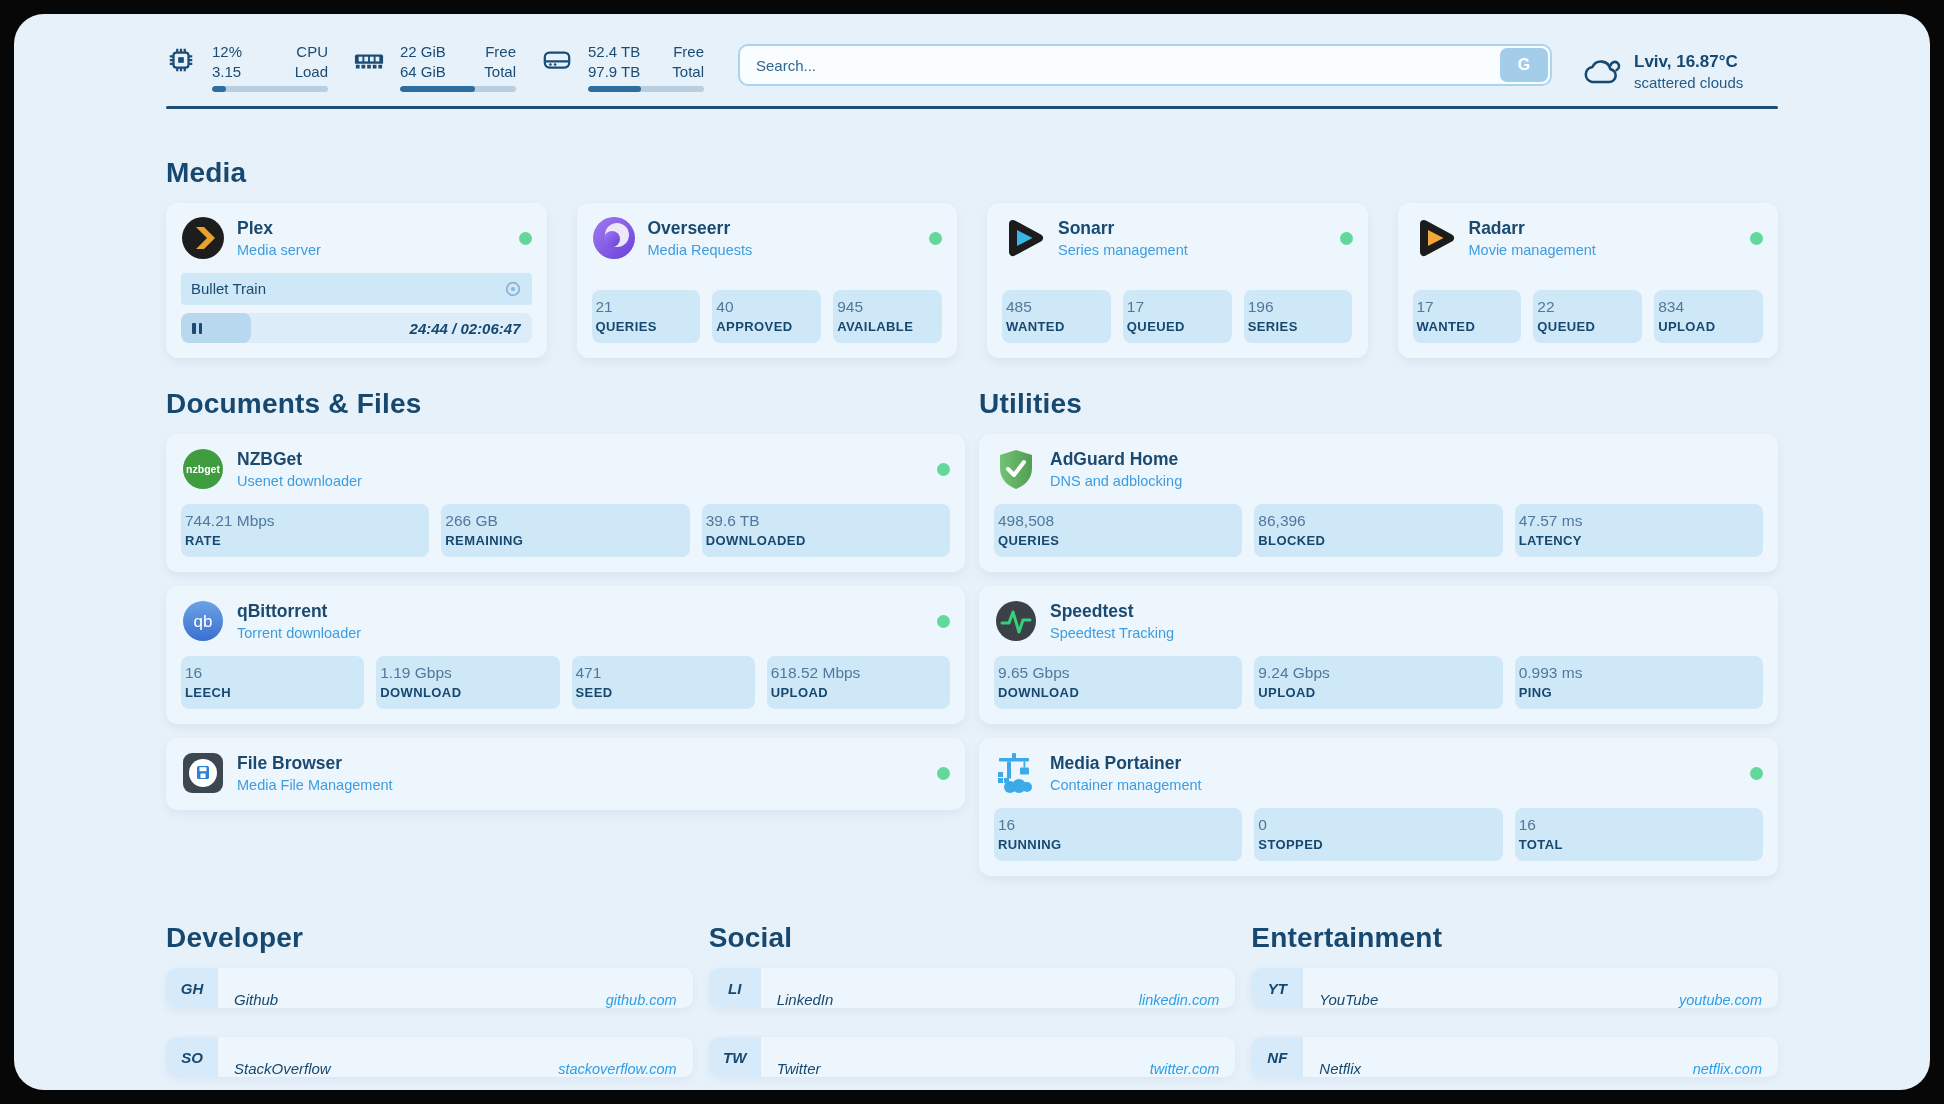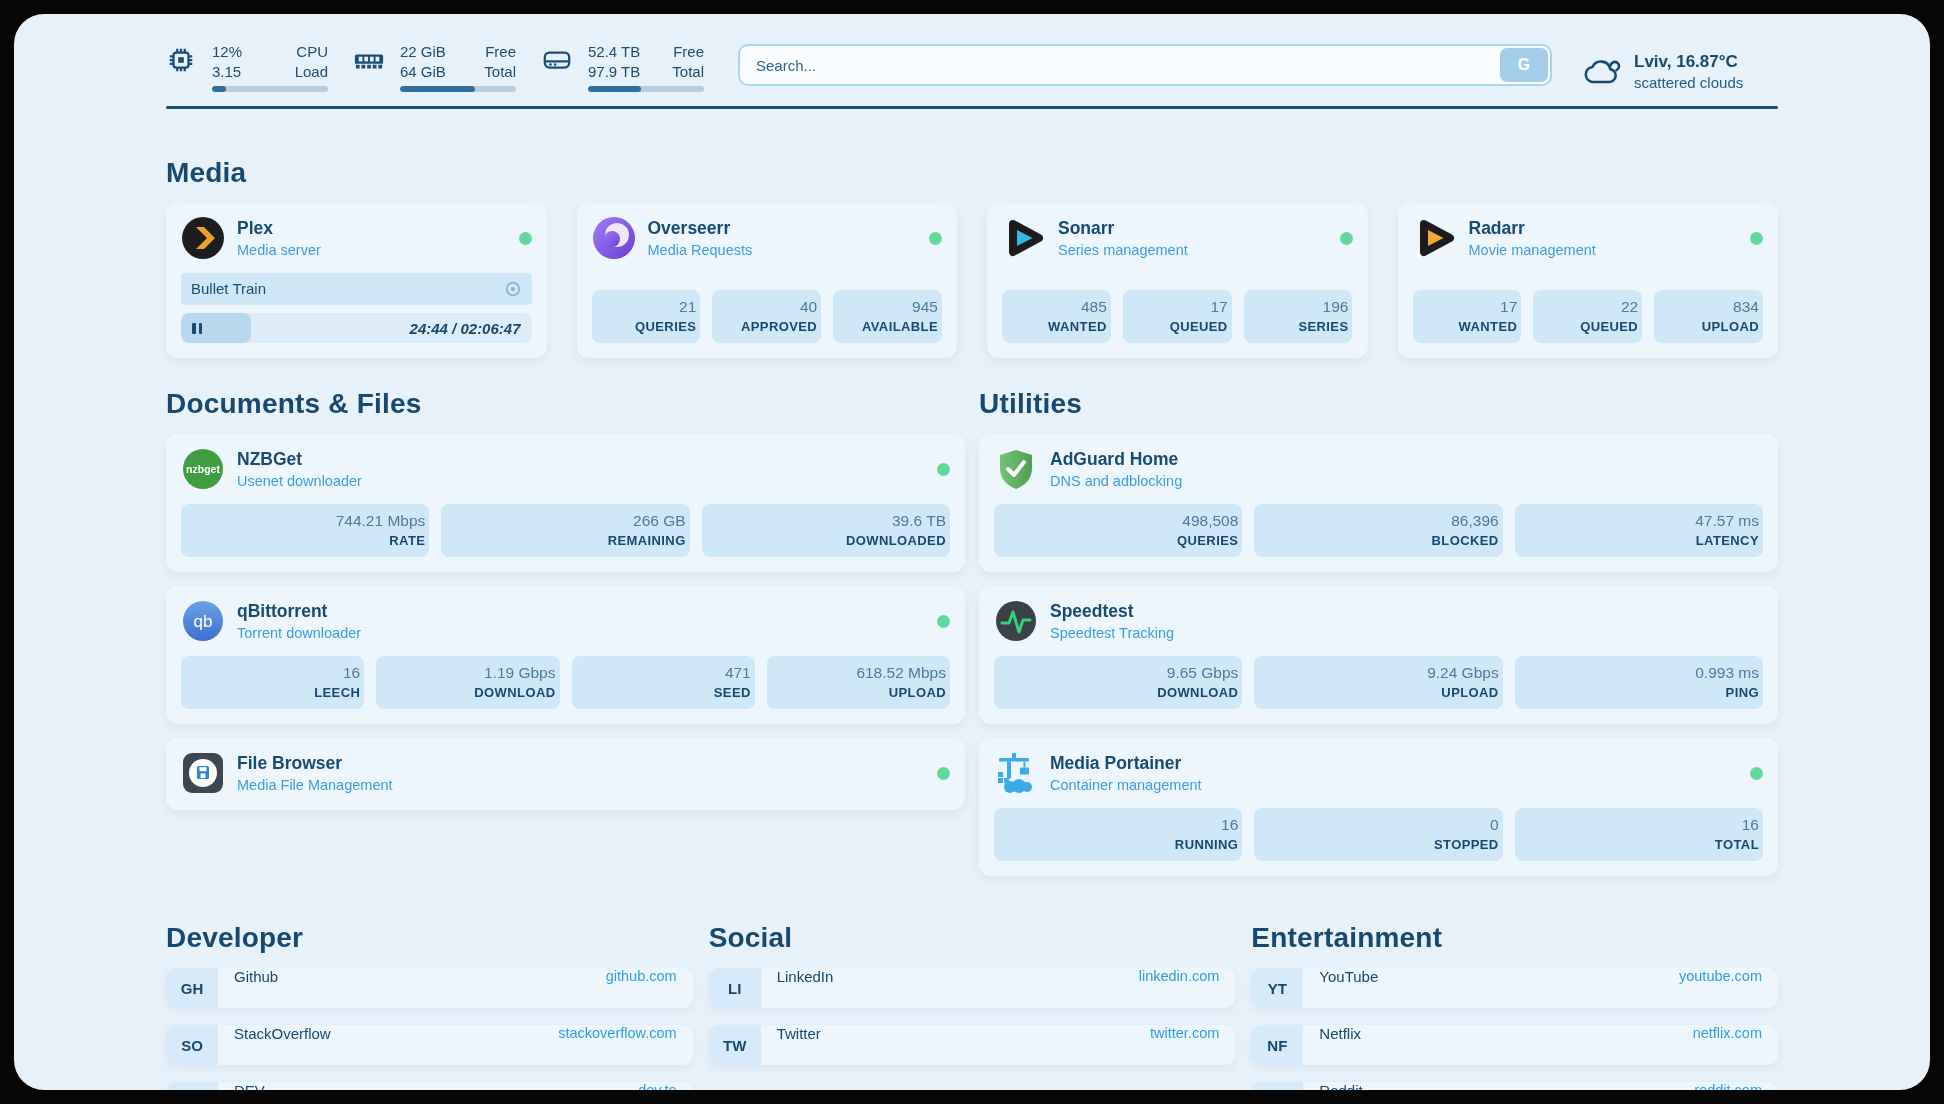--- a/index.html
+++ b/index.html
@@ -45,21 +45,21 @@
           box-shadow:0 4px 10px rgba(23,74,114,.07); display:flex; flex-direction:column;
           cursor:pointer; }
   .card-head { display:flex; align-items:center; gap:12px; }
   .app-icon { width:44px; height:44px; flex:none; }
   .app-icon svg { width:44px; height:44px; display:block; }
   .app-title { font-size:17.5px; font-weight:600; color:#1b4a70; line-height:1.15; }
   .app-sub { font-size:14.5px; color:#3d9de0; margin-top:3px; }
   .dot { width:13px; height:13px; border-radius:50%; background:#63d89d; margin-left:auto; flex:none; }
 
   .stats { display:flex; gap:12px; margin-top:auto; padding-top:13px; }
-  .stat { flex:1; background:#cfe8f8; border-radius:8px; text-align:right; padding:8px 4px 9px; }
+  .stat { flex:1; background:#cfe8f8; border-radius:8px; text-align:left; padding:8px 4px 9px; }
   .stat-val { font-size:15.5px; font-weight:500; color:#50789b; }
   .stat-lab { font-size:13px; font-weight:700; color:#17486f; margin-top:3px; letter-spacing:.4px; }
 
   
   .np-row { margin-top:13px; background:#cfe8f8; border-radius:4px; padding:7px 10px;
             display:flex; align-items:flex-start; font-size:15px; font-weight:500; color:#1b4a70; }
   .np-row svg { margin-left:auto; width:18px; height:18px; }
   .pg-row { margin-top:8px; background:#dcedf9; border-radius:8px; height:30px; position:relative;
             display:flex; align-items:center; overflow:hidden;font-style:italic; }
   .pg-fill { position:absolute; left:0; top:0; bottom:0; background:#b7d8ee; border-radius:8px;
@@ -67,22 +67,22 @@
   .pause { display:flex; gap:3px; cursor:pointer; }
   .pause i { display:block; width:3.5px; height:11px; background:#1b4a70; border-radius:1px; }
   .pg-time { margin-left:auto; font-size:15px; font-weight:700; color:#17486f; padding-right:11px;
              position:relative; z-index:1; }
 
   .twocol { display:grid; grid-template-columns:1fr 1fr; gap:14px; margin-top:30px; }
   .col-cards { display:flex; flex-direction:column; gap:14px; }
 
   
   .threecol { display:grid; grid-template-columns:1fr 1fr 1fr; gap:16px; margin-top:46px; }
-  .bm { display:flex; align-items:flex-start; background:#eef6fd; border-radius:10px; height:40px;
-        overflow:hidden; margin-bottom:17px; box-shadow:0 3px 8px rgba(23,74,114,.06); cursor:pointer; }
+  .bm { display:flex; align-items:flex-end; background:#eef6fd; border-radius:10px; height:40px;
+        overflow:hidden; margin-bottom:29px; box-shadow:0 3px 8px rgba(23,74,114,.06); cursor:pointer;font-style:italic; }
   .bm-abbr { width:52px; align-self:stretch; background:#d6eafa; display:flex; align-items:center;
              justify-content:center; font-size:15px; font-weight:600; color:#17486f; }
   .bm-name { margin-left:16px; font-size:15px; font-weight:500; color:#17486f; }
   .bm-url { margin-left:auto; margin-right:16px; font-size:14.5px; color:#2f9ee6; }
 </style>
 </head>
 <body>
 
 <div class="panel">
   <div class="content">

